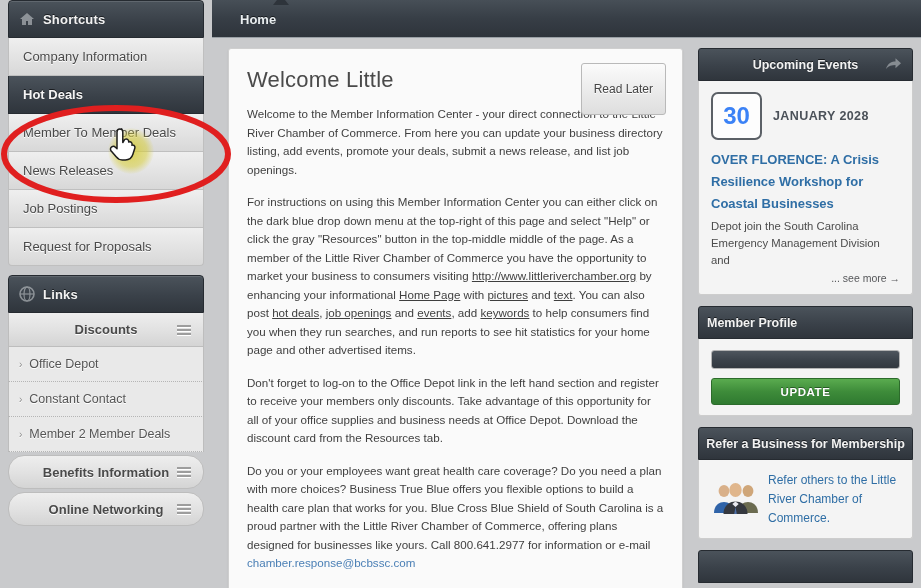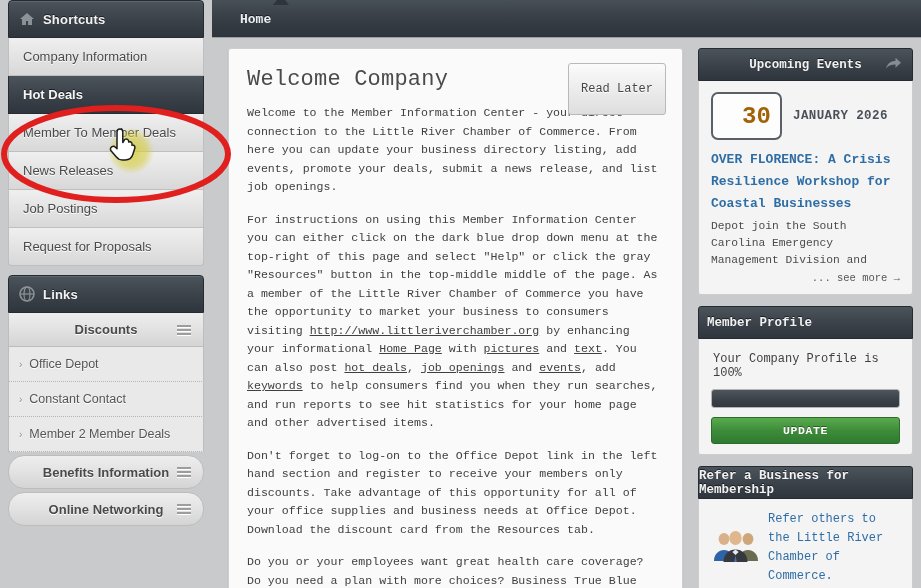--- a/index.html
+++ b/index.html
@@ -135,21 +135,21 @@
   .sublink .caret {
     color: #8a8a8a;
     margin-right: 7px;
     font-size: 10px;
   }
 
   
   #main {
     position: absolute;
     left: 212px; top: 0;
-    width: 709px; height: 448px; font-family: Liberation Mono, monospace;
+    width: 709px; height: 448px;
   }
   #tabbar {
     position: absolute;
     left: 6px; top: 0;
     width: 697px; height: 38px;
     color: #e9eef0;
     font-size: 13px;
     font-weight: bold;
     display: flex;
     align-items: center;
@@ -248,24 +248,23 @@
     border-radius: 0 0 3px 3px;
     padding: 11px 12px 10px 12px;
     box-sizing: border-box;
   }
   .ev-row { display: flex; align-items: center; margin-bottom: 9px; }
   .ev-day {
     width: 47px; height: 44px;
     border: 2px solid #5b6066;
     border-radius: 7px;
     display: flex; align-items: center; justify-content: center;
-    font-size: 24px; font-weight: bold; color: #a16207;
+    font-size: 24px; font-weight: bold; color: #3b82f6;
     background: #fdfdfd;
     flex: 0 0 auto;
-    padding-left: 20px;
   }
   .ev-month {
     margin-left: 11px;
     font-size: 12.5px;
     font-weight: bold;
     color: #4b5159;
     letter-spacing: .4px;
   }
   .ev-title {
     font-size: 13px;
@@ -434,21 +433,21 @@
 
   <div id="tabbar">
     <div id="tabnotch"></div>
     <span>Home</span>
   </div>
 
   <div id="content">
 
     <div id="welcome">
       <div id="read-later">Read Later</div>
-      <h1 id="welcome-title">Welcome Company</h1>
+      <h1 id="welcome-title">Welcome Little</h1>
       <div id="welcome-body">
           <p><span>Welcome to the Member Information Center - your direct connection to the Little River Chamber of Commerce.  From here you can update your business directory listing, add events, promote your deals, submit a news release, and list job openings.</span></p>
           <p><span>For instructions on using this Member Information Center you can either click on the dark blue drop down menu at the top-right of this page and select "Help" or click the gray "Resources" button in the top-middle middle of the page. As a member of the Little River Chamber of Commerce you have the opportunity to market your business to consumers visiting </span><a href="#">http://www.littleriverchamber.org</a><span> by enhancing your informational </span><a href="#">Home Page</a><span> with </span><a href="#">pictures</a><span> and </span><a href="#">text</a><span>. You can also post </span><a href="#">hot deals</a><span>, </span><a href="#">job openings</a><span> and </span><a href="#">events</a><span>, add </span><a href="#">keywords</a><span> to help consumers find you when they run searches, and run reports to see hit statistics for your home page and other advertised items.</span></p>
           <p><span>Don't forget to log-on to the Office Depot link in the left hand section and register to receive your members only discounts.  Take advantage of this opportunity for all of your office supplies and business needs at Office Depot. Download the discount card from the Resources tab.</span></p>
           <p><span>Do you or your employees want great health care coverage?  Do you need a plan with more choices?  Business True Blue offers you flexible options to build a health care plan that works for you.  Blue Cross Blue Shield of South Carolina is a proud partner with the Little River Chamber of Commerce, offering plans designed for businesses like yours.  Call 800.641.2977 for information or e-mail </span><a href="#" class="blue">chamber.response@bcbssc.com</a></p>
           <p></p>
         </div>
     </div>
 
     <div id="rail">
@@ -458,34 +457,33 @@
           <span>Upcoming Events</span>
           <span class="share-icon">
             <svg width="17" height="15" viewBox="0 0 17 15">
                 <path fill="#c3c7cb" d="M1 13c1.5-6 6-7.6 9.5-7.6V2.2L16 7.3l-5.5 5v-3.2C7 9.1 3.2 10 1 13z"></path>
               </svg>
           </span>
         </div>
         <div class="card-body">
           <div class="ev-row">
             <div class="ev-day">30</div>
-            <div class="ev-month">JANUARY 2026</div>
+            <div class="ev-month">JANUARY 2028</div>
           </div>
           <div class="ev-title">OVER FLORENCE: A Crisis Resilience Workshop for Coastal Businesses</div>
           <div class="ev-desc">Depot join the South Carolina Emergency Management Division and</div>
           <div class="see-more">... see more →</div>
         </div>
       </div>
 
       <div class="card">
         <div class="card-head left">
           <span>Member Profile</span>
         </div>
         <div class="card-body">
-          <div class="profile-text">Your Company Profile is 100%</div>
           <div class="progress-outer">
             <div class="progress-inner" id="progress-fill" style="width: 100%;"></div>
           </div>
           <div class="update-btn">UPDATE</div>
         </div>
       </div>
 
       <div class="card">
         <div class="card-head">
           <span>Refer a Business for Membership</span>

